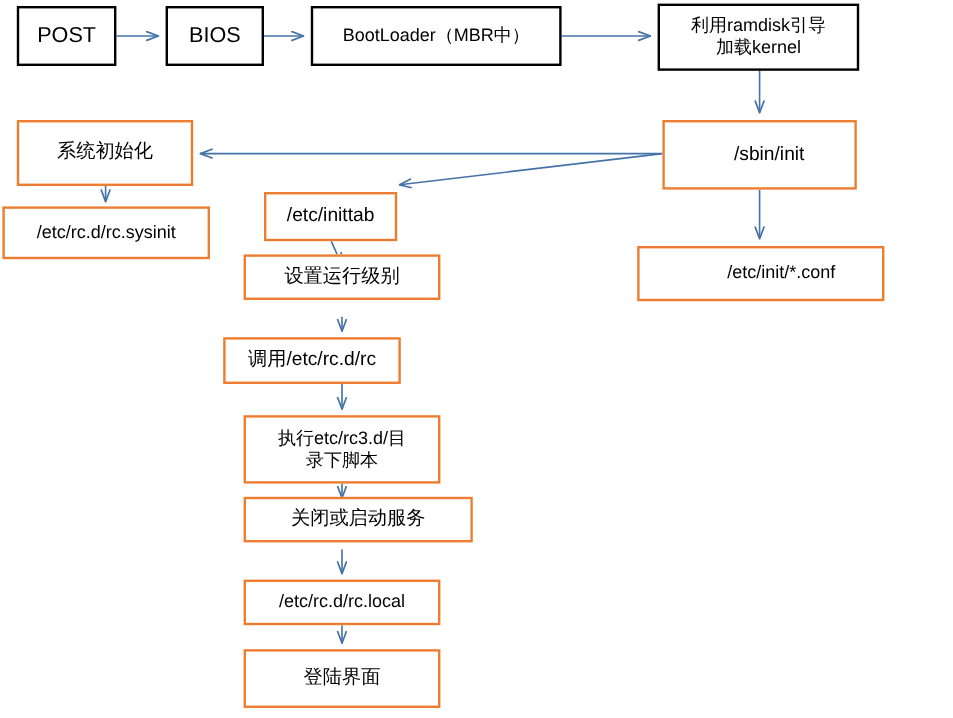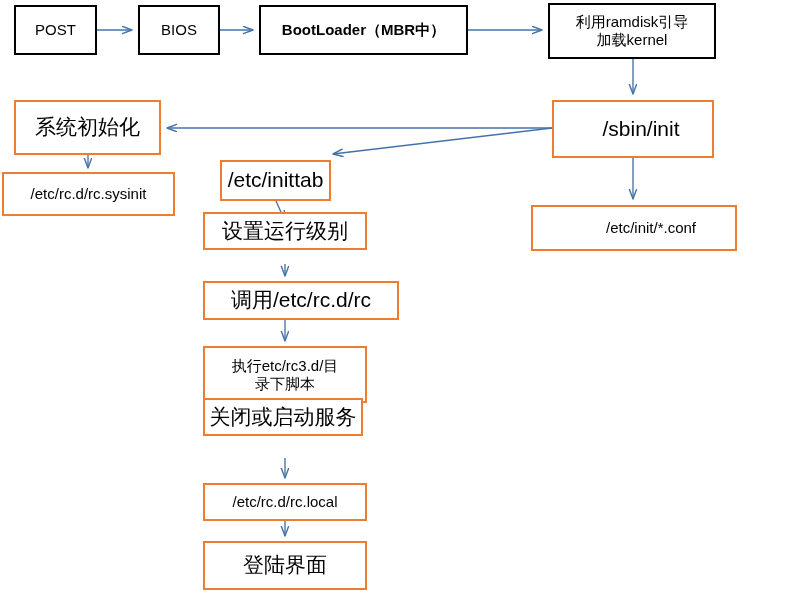--- a/index.html
+++ b/index.html
@@ -35,25 +35,25 @@
     justify-content: center;
     text-align: center;
     background: #ffffff;
     color: #000000;
     line-height: 1.18;
     white-space: pre-line;
     z-index: 2;
   }
   .node.black {
     border: 2px solid #000000;
-    font-size: 15px;
+    font-size: 18px;
   }
   .node.orange {
     border: 2px solid #ED7D31;
-    font-size: 21px;
+    font-size: 16px;
   }
   .node.small {
     font-size: 15px;
   }
 </style>
 </head>
 <body>
 
 <div id="canvas">
 
@@ -77,30 +77,30 @@
         <polyline points="285,320 285,341" marker-end="url(#arrowhead)"></polyline>
         <polyline points="285,403 285,415" marker-end="url(#arrowhead)"></polyline>
         <polyline points="285,458 285,478" marker-end="url(#arrowhead)"></polyline>
         <polyline points="285,521 285,536" marker-end="url(#arrowhead)"></polyline>
       </g>
   </svg>
 
   <div id="node-layer">
       <div class="node black" style="left: 14px; top: 5px; width: 83px; height: 50px;">POST</div>
       <div class="node black" style="left: 138px; top: 5px; width: 82px; height: 50px;">BIOS</div>
-      <div class="node black small" style="left: 259px; top: 5px; width: 209px; height: 50px; font-weight: bold;">BootLoader（MBR中）</div>
+      <div class="node black small" style="left: 259px; top: 5px; width: 209px; height: 50px;">BootLoader（MBR中）</div>
       <div class="node black small" style="left: 548px; top: 3px; width: 168px; height: 56px;">利用ramdisk引导
 加载kernel</div>
       <div class="node orange" style="left: 552px; top: 100px; width: 162px; height: 58px; padding-left: 16px;">/sbin/init</div>
       <div class="node orange" style="left: 14px; top: 100px; width: 147px; height: 55px;">系统初始化</div>
       <div class="node orange small" style="left: 2px; top: 172px; width: 173px; height: 44px;">/etc/rc.d/rc.sysinit</div>
       <div class="node orange small" style="left: 531px; top: 205px; width: 206px; height: 46px; padding-left: 34px;">/etc/init/*.conf</div>
       <div class="node orange" style="left: 220px; top: 160px; width: 111px; height: 41px;">/etc/inittab</div>
       <div class="node orange" style="left: 203px; top: 212px; width: 164px; height: 38px;">设置运行级别</div>
-      <div class="node orange" style="left: 203px; top: 281px; width: 196px; height: 39px;">调用/etc/rc.d/rc</div>
+      <div class="node orange" style="left: 186px; top: 281px; width: 148px; height: 39px;">调用/etc/rc.d/rc</div>
       <div class="node orange small" style="left: 203px; top: 346px; width: 164px; height: 57px;">执行etc/rc3.d/目
 录下脚本</div>
-      <div class="node orange" style="left: 203px; top: 398px; width: 160px; height: 38px;">关闭或启动服务</div>
+      <div class="node orange" style="left: 203px; top: 414px; width: 191px; height: 38px;">关闭或启动服务</div>
       <div class="node orange small" style="left: 203px; top: 483px; width: 164px; height: 38px;">/etc/rc.d/rc.local</div>
       <div class="node orange" style="left: 203px; top: 541px; width: 164px; height: 49px;">登陆界面</div>
     </div>
 
 </div>
 
 </body></html>

